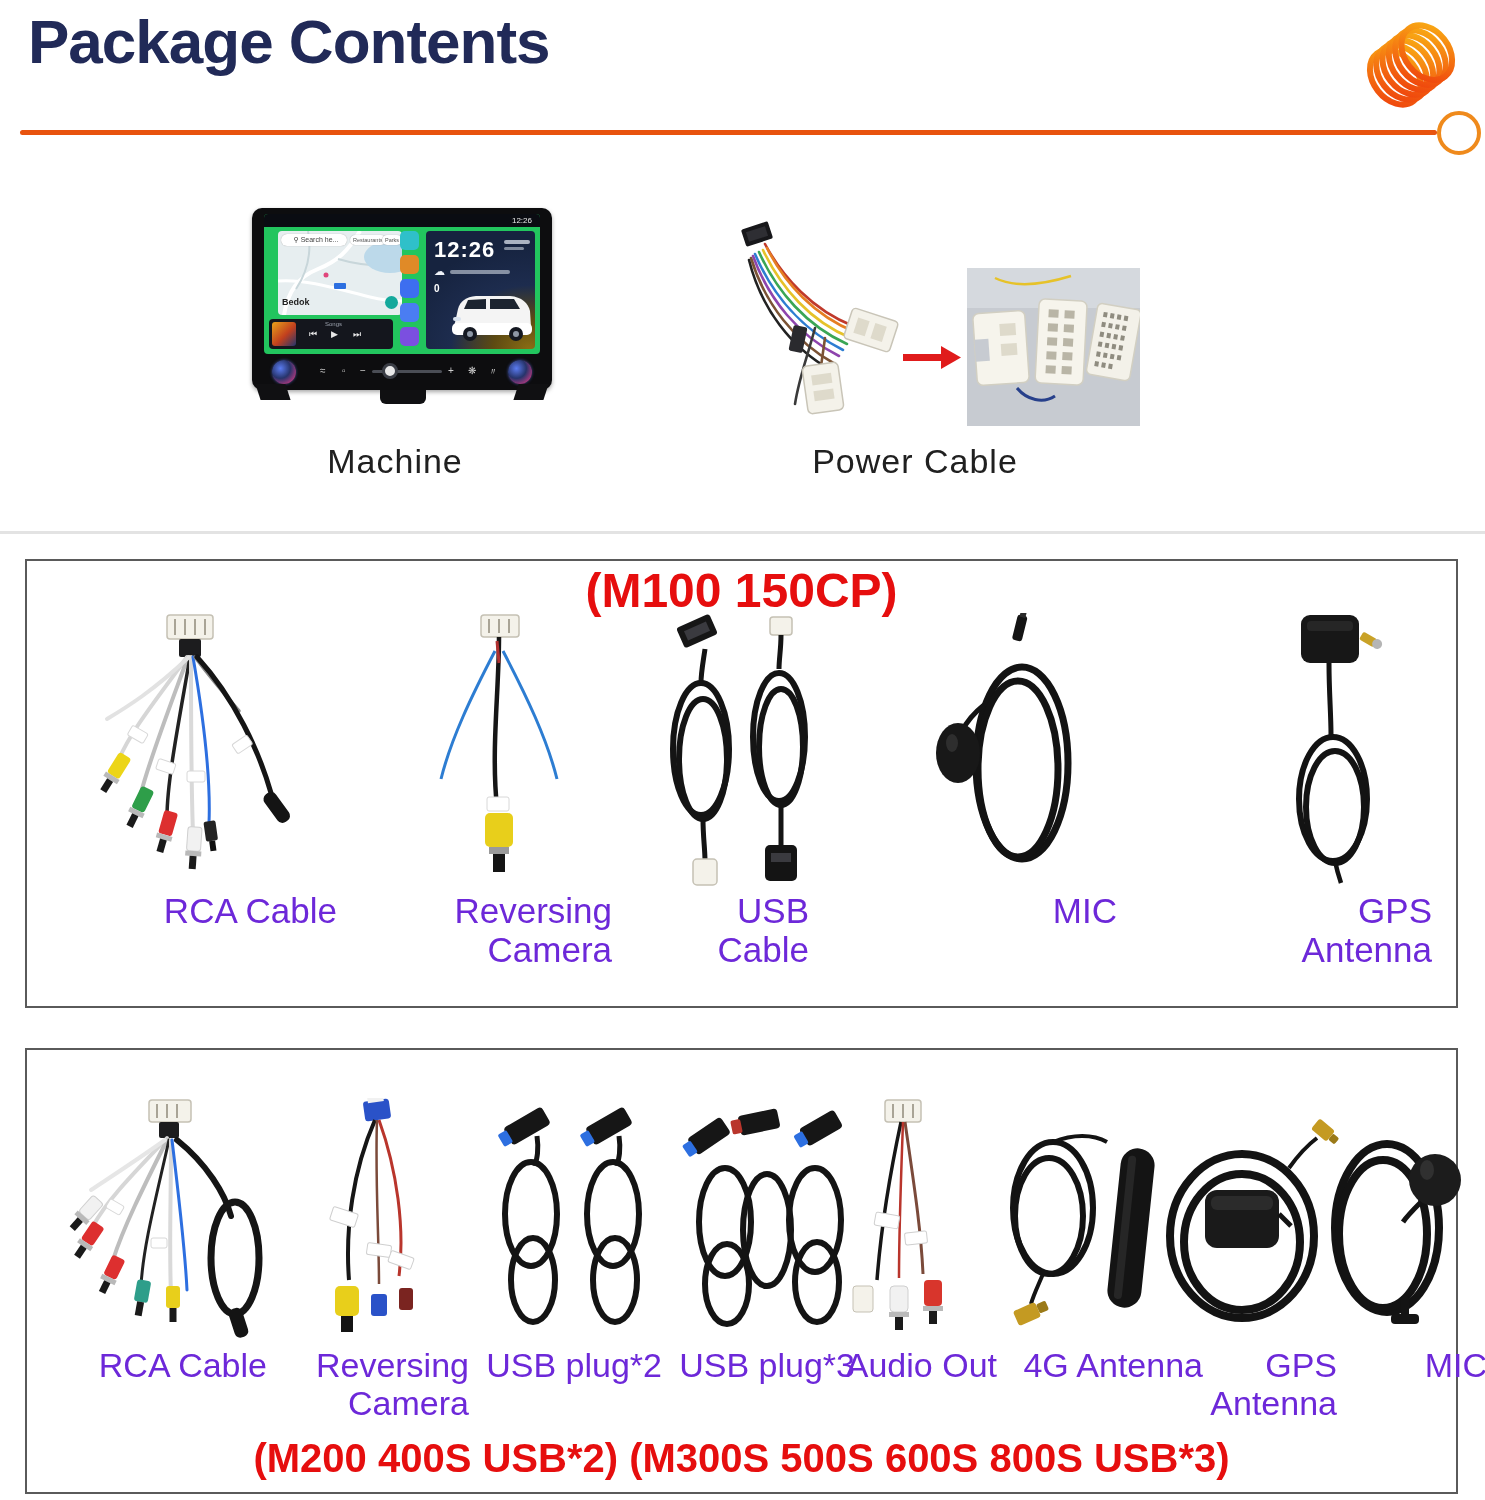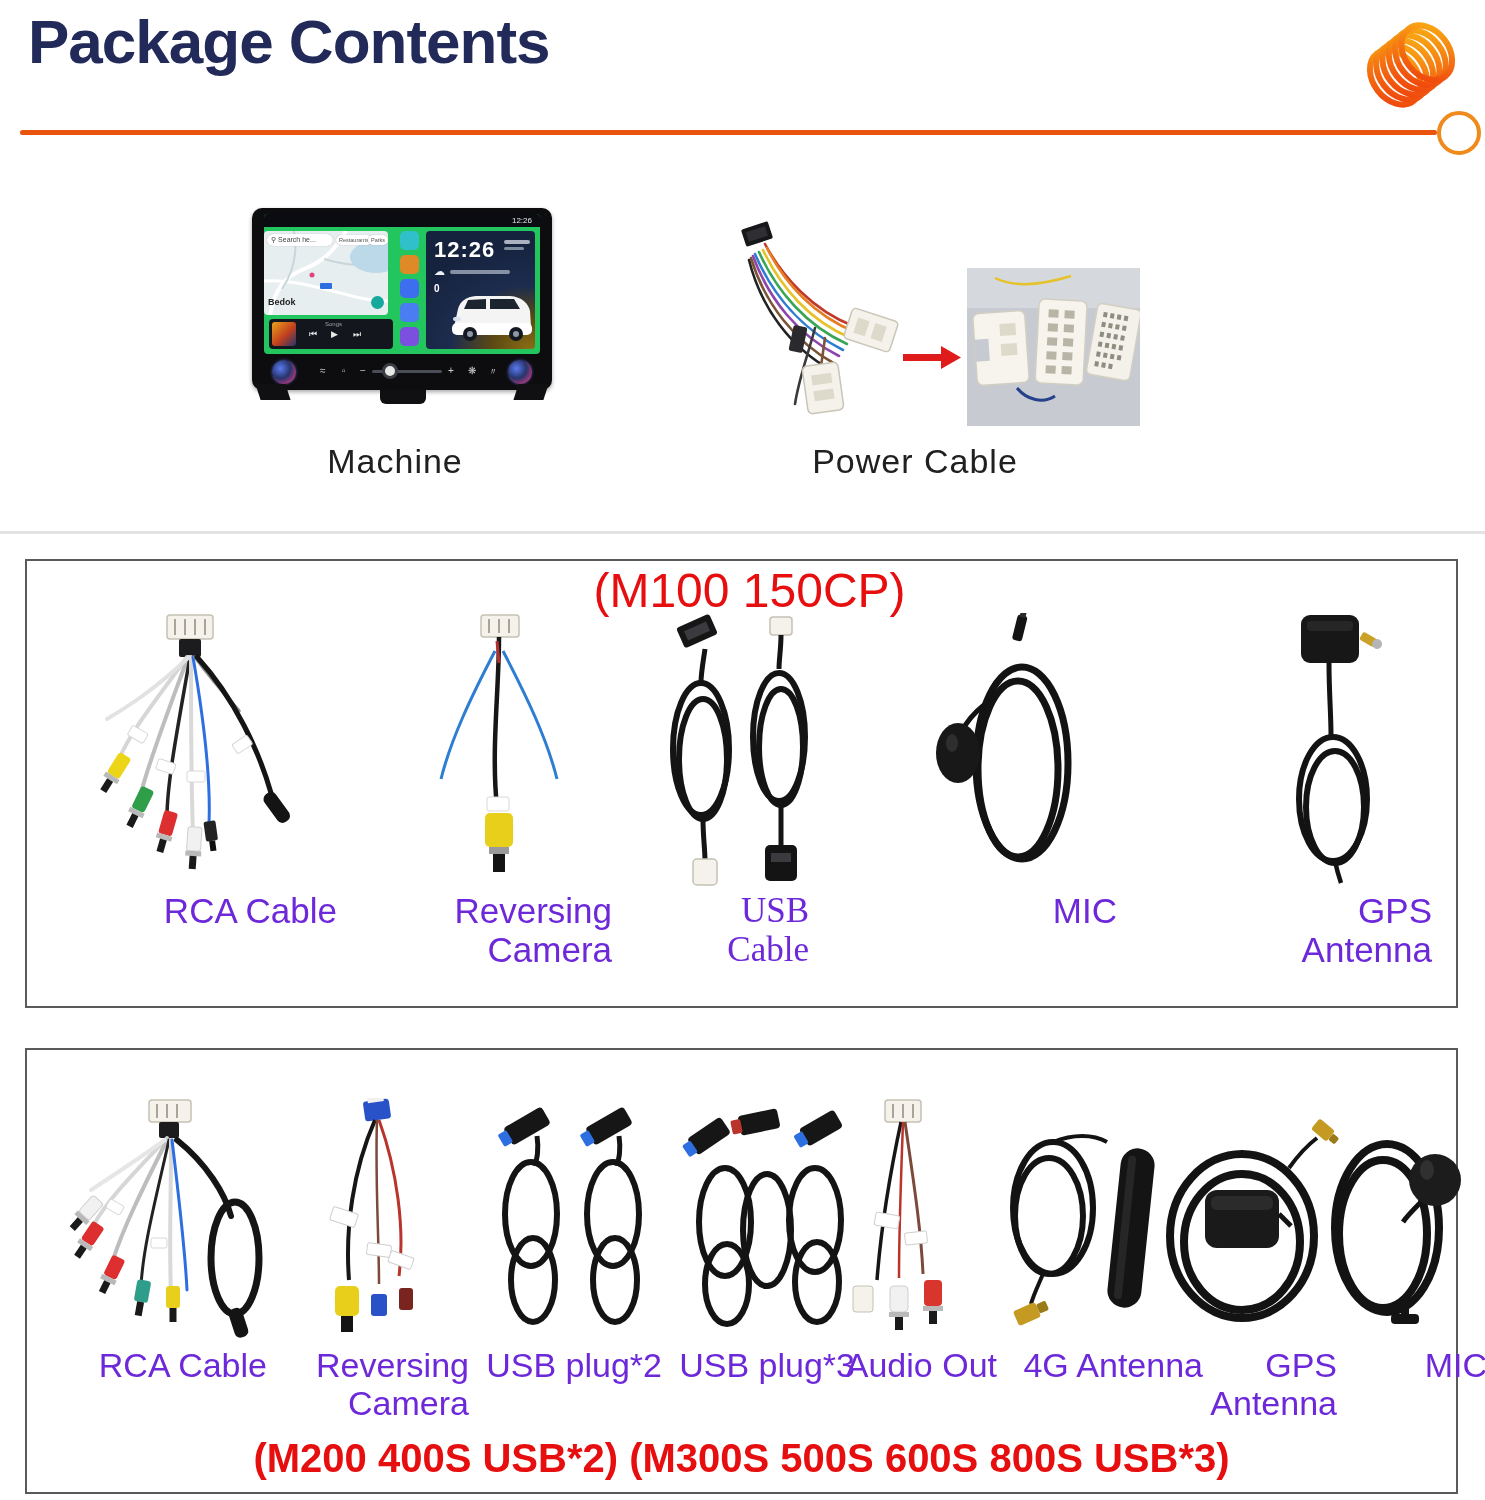--- a/index.html
+++ b/index.html
@@ -16,31 +16,31 @@
   }
   .rule{left:20px;top:130px;width:1417px;height:5px;background:#e8530e;border-radius:3px;}
   .rule-dot{left:1437px;top:111px;width:36px;height:36px;border:4px solid #ef8a1c;border-radius:50%;background:#fff;}
 
   
   .top-label{font-size:34px;color:#202020;text-align:center;letter-spacing:1px;}
   .divider{left:0;top:531px;width:1485px;height:3px;background:#e3e3e3;}
 
   
   .pkg-box{border:2px solid #5a5a5a;background:#fff;position:absolute;}
-  .box-title{width:100%;text-align:center;font-size:48px;font-weight:normal;color:#e60e0e;margin-top:2px;margin-left:8px;}
+  .box-title{width:100%;text-align:center;font-size:48px;font-weight:bold;color:#e60e0e;margin-top:2px;}
   .item-label{position:absolute;text-align:right;font-size:35px;line-height:1.12;color:#6d28d9;}
   .item-label.sm{font-size:34px;}
   .footnote{position:absolute;left:0;top:386px;width:100%;text-align:center;font-size:40px;font-weight:bold;color:#e60e0e;}
 
   
   .machine{left:252px;top:208px;width:300px;height:218px;}
   .m-shell{position:absolute;left:0;top:0;width:300px;height:182px;background:#0d0d0f;border-radius:10px;box-shadow:0 2px 4px rgba(0,0,0,.35);}
   .m-screen{position:absolute;left:12px;top:6px;width:276px;height:140px;background:#22c55e;border-radius:4px;overflow:hidden;}
   .m-status{position:absolute;left:0;top:0;width:100%;height:13px;background:#0a0c12;color:#e8e8e8;font-size:8px;line-height:13px;text-align:right;padding-right:8px;box-sizing:border-box;}
-  .m-map{position:absolute;left:0;top:17px;width:124px;height:84px;background:#e7eef0;border-radius:4px;overflow:hidden;}
+  .m-map{position:absolute;left:14px;top:17px;width:124px;height:84px;background:#e7eef0;border-radius:4px;overflow:hidden;text-align:center;}
   .m-search{position:absolute;left:3px;top:3px;width:66px;height:12px;background:#fff;border-radius:6px;font-size:7px;line-height:12px;color:#444;padding-left:4px;box-sizing:border-box;box-shadow:0 0 1px #999;white-space:nowrap;overflow:hidden;}
   .m-chip{position:absolute;top:4px;height:10px;background:#fff;border-radius:5px;font-size:5.5px;line-height:10px;color:#555;padding:0 3px;box-shadow:0 0 1px #999;white-space:nowrap;}
   .m-chip.c1{left:72px;}
   .m-chip.c2{left:104px;}
   .m-city{position:absolute;left:4px;bottom:8px;font-size:9px;color:#222;font-weight:bold;}
   .m-fab{position:absolute;right:4px;bottom:6px;width:13px;height:13px;border-radius:50%;background:#14a99c;}
   .m-media{position:absolute;left:5px;top:105px;width:124px;height:30px;background:#14161d;border-radius:4px;}
   .m-art{position:absolute;left:3px;top:3px;width:24px;height:24px;border-radius:3px;background:linear-gradient(135deg,#e8a21a,#c2401e 55%,#23356e);}
   .m-song{position:absolute;left:56px;top:2px;font-size:6px;color:#9aa0ac;}
   .m-mk{position:absolute;top:11px;color:#e8e8e8;font-size:9px;line-height:1;}
@@ -357,21 +357,21 @@
       </g>
     <path d="M136,26 C136,40 134,50 134,60" stroke="#141414" stroke-width="5" fill="none"></path>
     <g fill="none" stroke="#141414" stroke-width="6">
       <ellipse cx="134" cy="128" rx="26" ry="64"></ellipse>
       <ellipse cx="136" cy="138" rx="22" ry="58"></ellipse>
     </g>
     <path d="M136,196 C136,214 136,226 136,238" stroke="#141414" stroke-width="5" fill="none"></path>
     <rect x="120" y="236" width="32" height="36" rx="5" fill="#141414"></rect>
     <rect x="126" y="244" width="20" height="9" fill="#3a3a3f"></rect>
   </svg>
-  <div class="item-label" style="left:642px;top:330px;width:140px;font-family:Liberation Serif, serif;">USB Cable</div>
+  <div class="item-label" style="left:642px;top:330px;width:140px;">USB Cable</div>
 
   <svg class="abs" style="left:895px;top:52px;" width="190" height="268" viewBox="0 0 190 268">
     <g transform="translate(98,14) rotate(14)">
         <rect x="-5" y="-12" width="10" height="26" rx="3" fill="#141414"></rect>
         <rect x="-3" y="-20" width="6" height="10" fill="#2b2b2b"></rect>
       </g>
     <g fill="none" stroke="#131313" stroke-width="7">
       <ellipse cx="100" cy="150" rx="46" ry="96"></ellipse>
       <ellipse cx="96" cy="156" rx="40" ry="88"></ellipse>
     </g>

